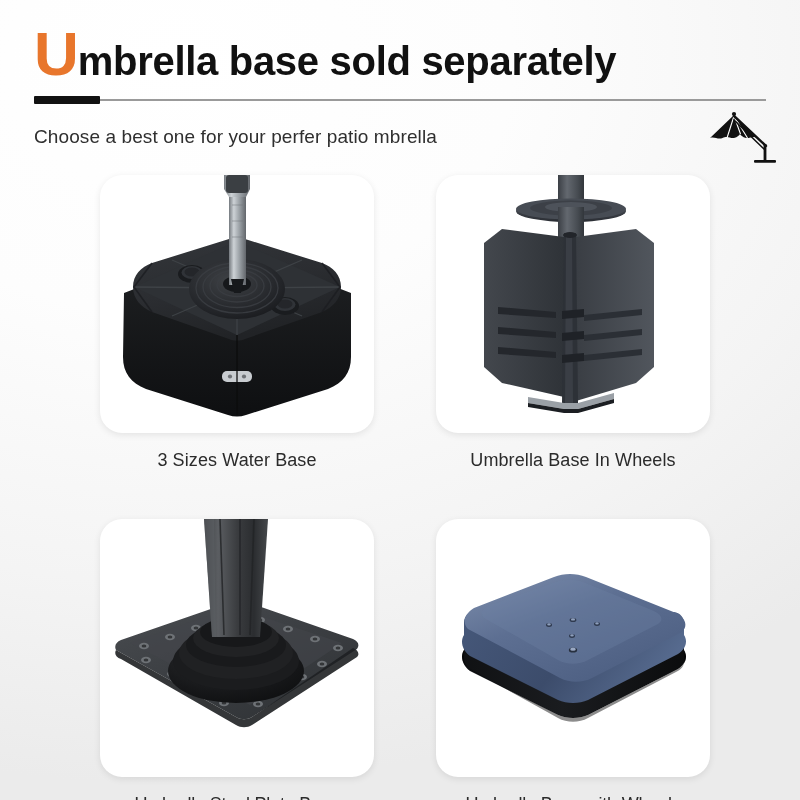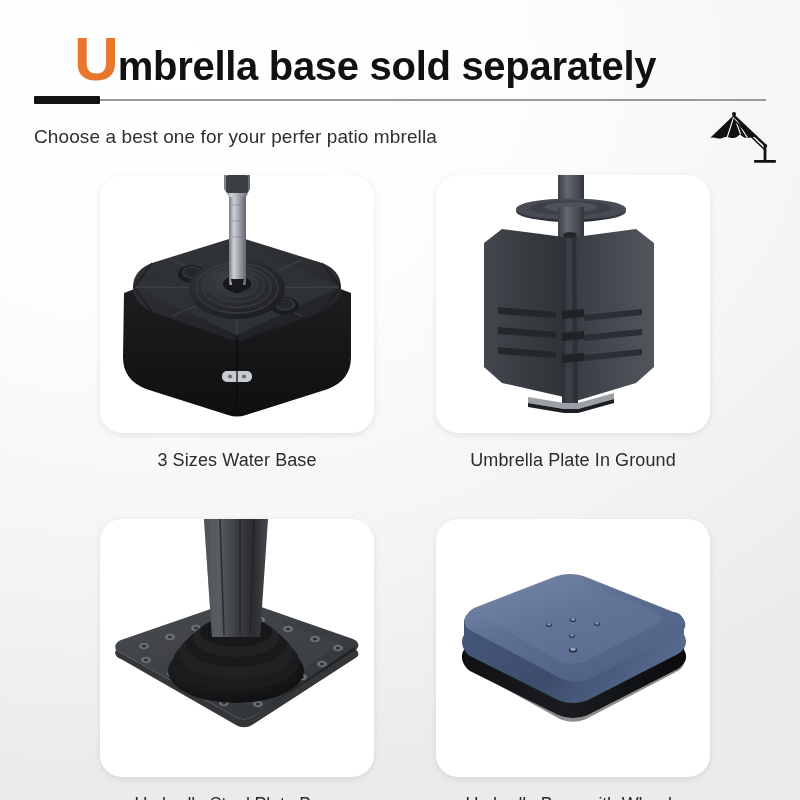--- a/index.html
+++ b/index.html
@@ -25,23 +25,22 @@
 
   
   .header {
     position: absolute;
     left: 34px;
     top: 26px;
     width: 732px;
   }
   .title-row {
     display: flex;
-    align-items: center;
+    align-items: flex-start;
     height: 66px;
-    margin-left: 40px;
   }
   .title {
     font-size: 40px;
     font-weight: bold;
     letter-spacing: -0.3px;
     color: #111111;
     white-space: nowrap;
     line-height: 1;
   }
   .title .cap {
@@ -324,21 +323,21 @@
                 <path d="M126 136 L148 134 L148 142 L126 144 Z"></path>
                 <path d="M126 158 L148 156 L148 164 L126 166 Z"></path>
                 <path d="M126 180 L148 178 L148 186 L126 188 Z"></path>
               </g>
 
               <path d="M92 222 L128 228 L142 228 L178 218 L178 224 L142 234 L128 234 L92 228 Z" fill="#9aa0a6"></path>
               <path d="M92 228 L128 234 L142 234 L178 224 L178 228 L142 238 L128 238 L92 232 Z" fill="#1b1e22"></path>
             </svg>
           </div>
         </div>
-        <div class="caption">Umbrella Plate In Ground</div>
+        <div class="caption">Umbrella Base In Wheels</div>
       </div>
 
     </div>
 
     <div class="row second">
 
       <div class="cell wide">
         <div class="card">
           <div class="art">
             <svg viewBox="0 0 274 258" width="274" height="258" xmlns="http://www.w3.org/2000/svg">

